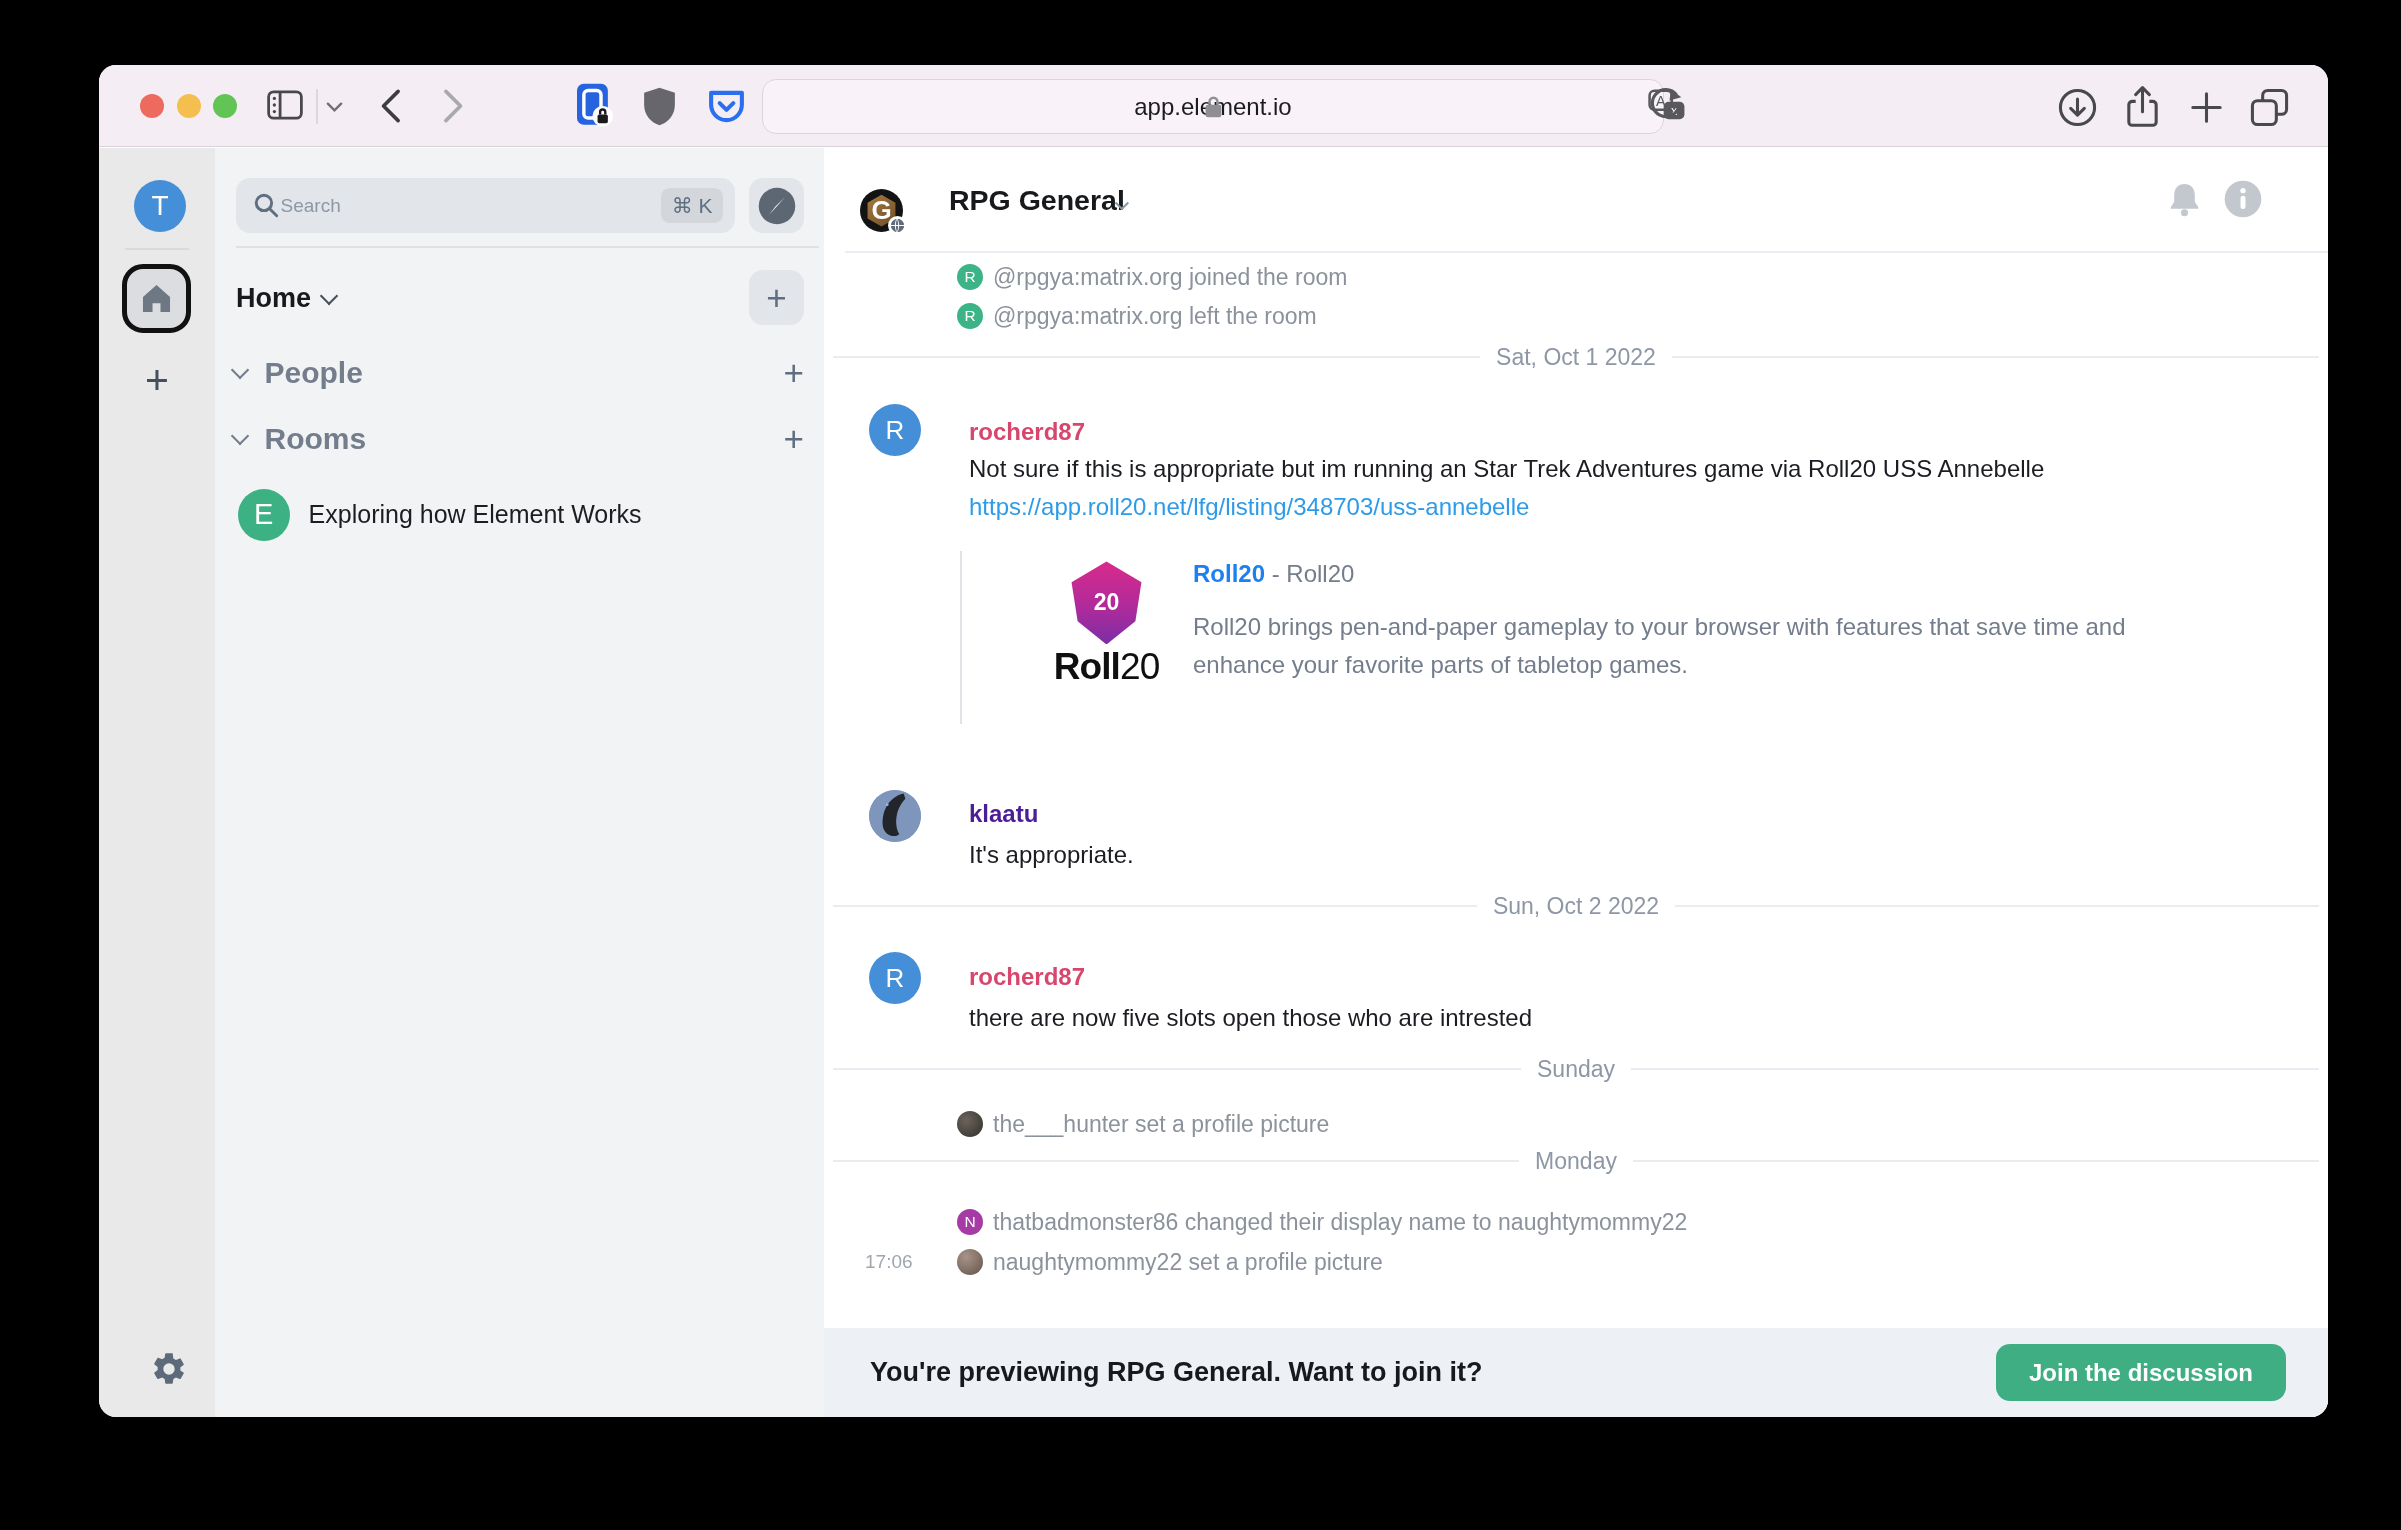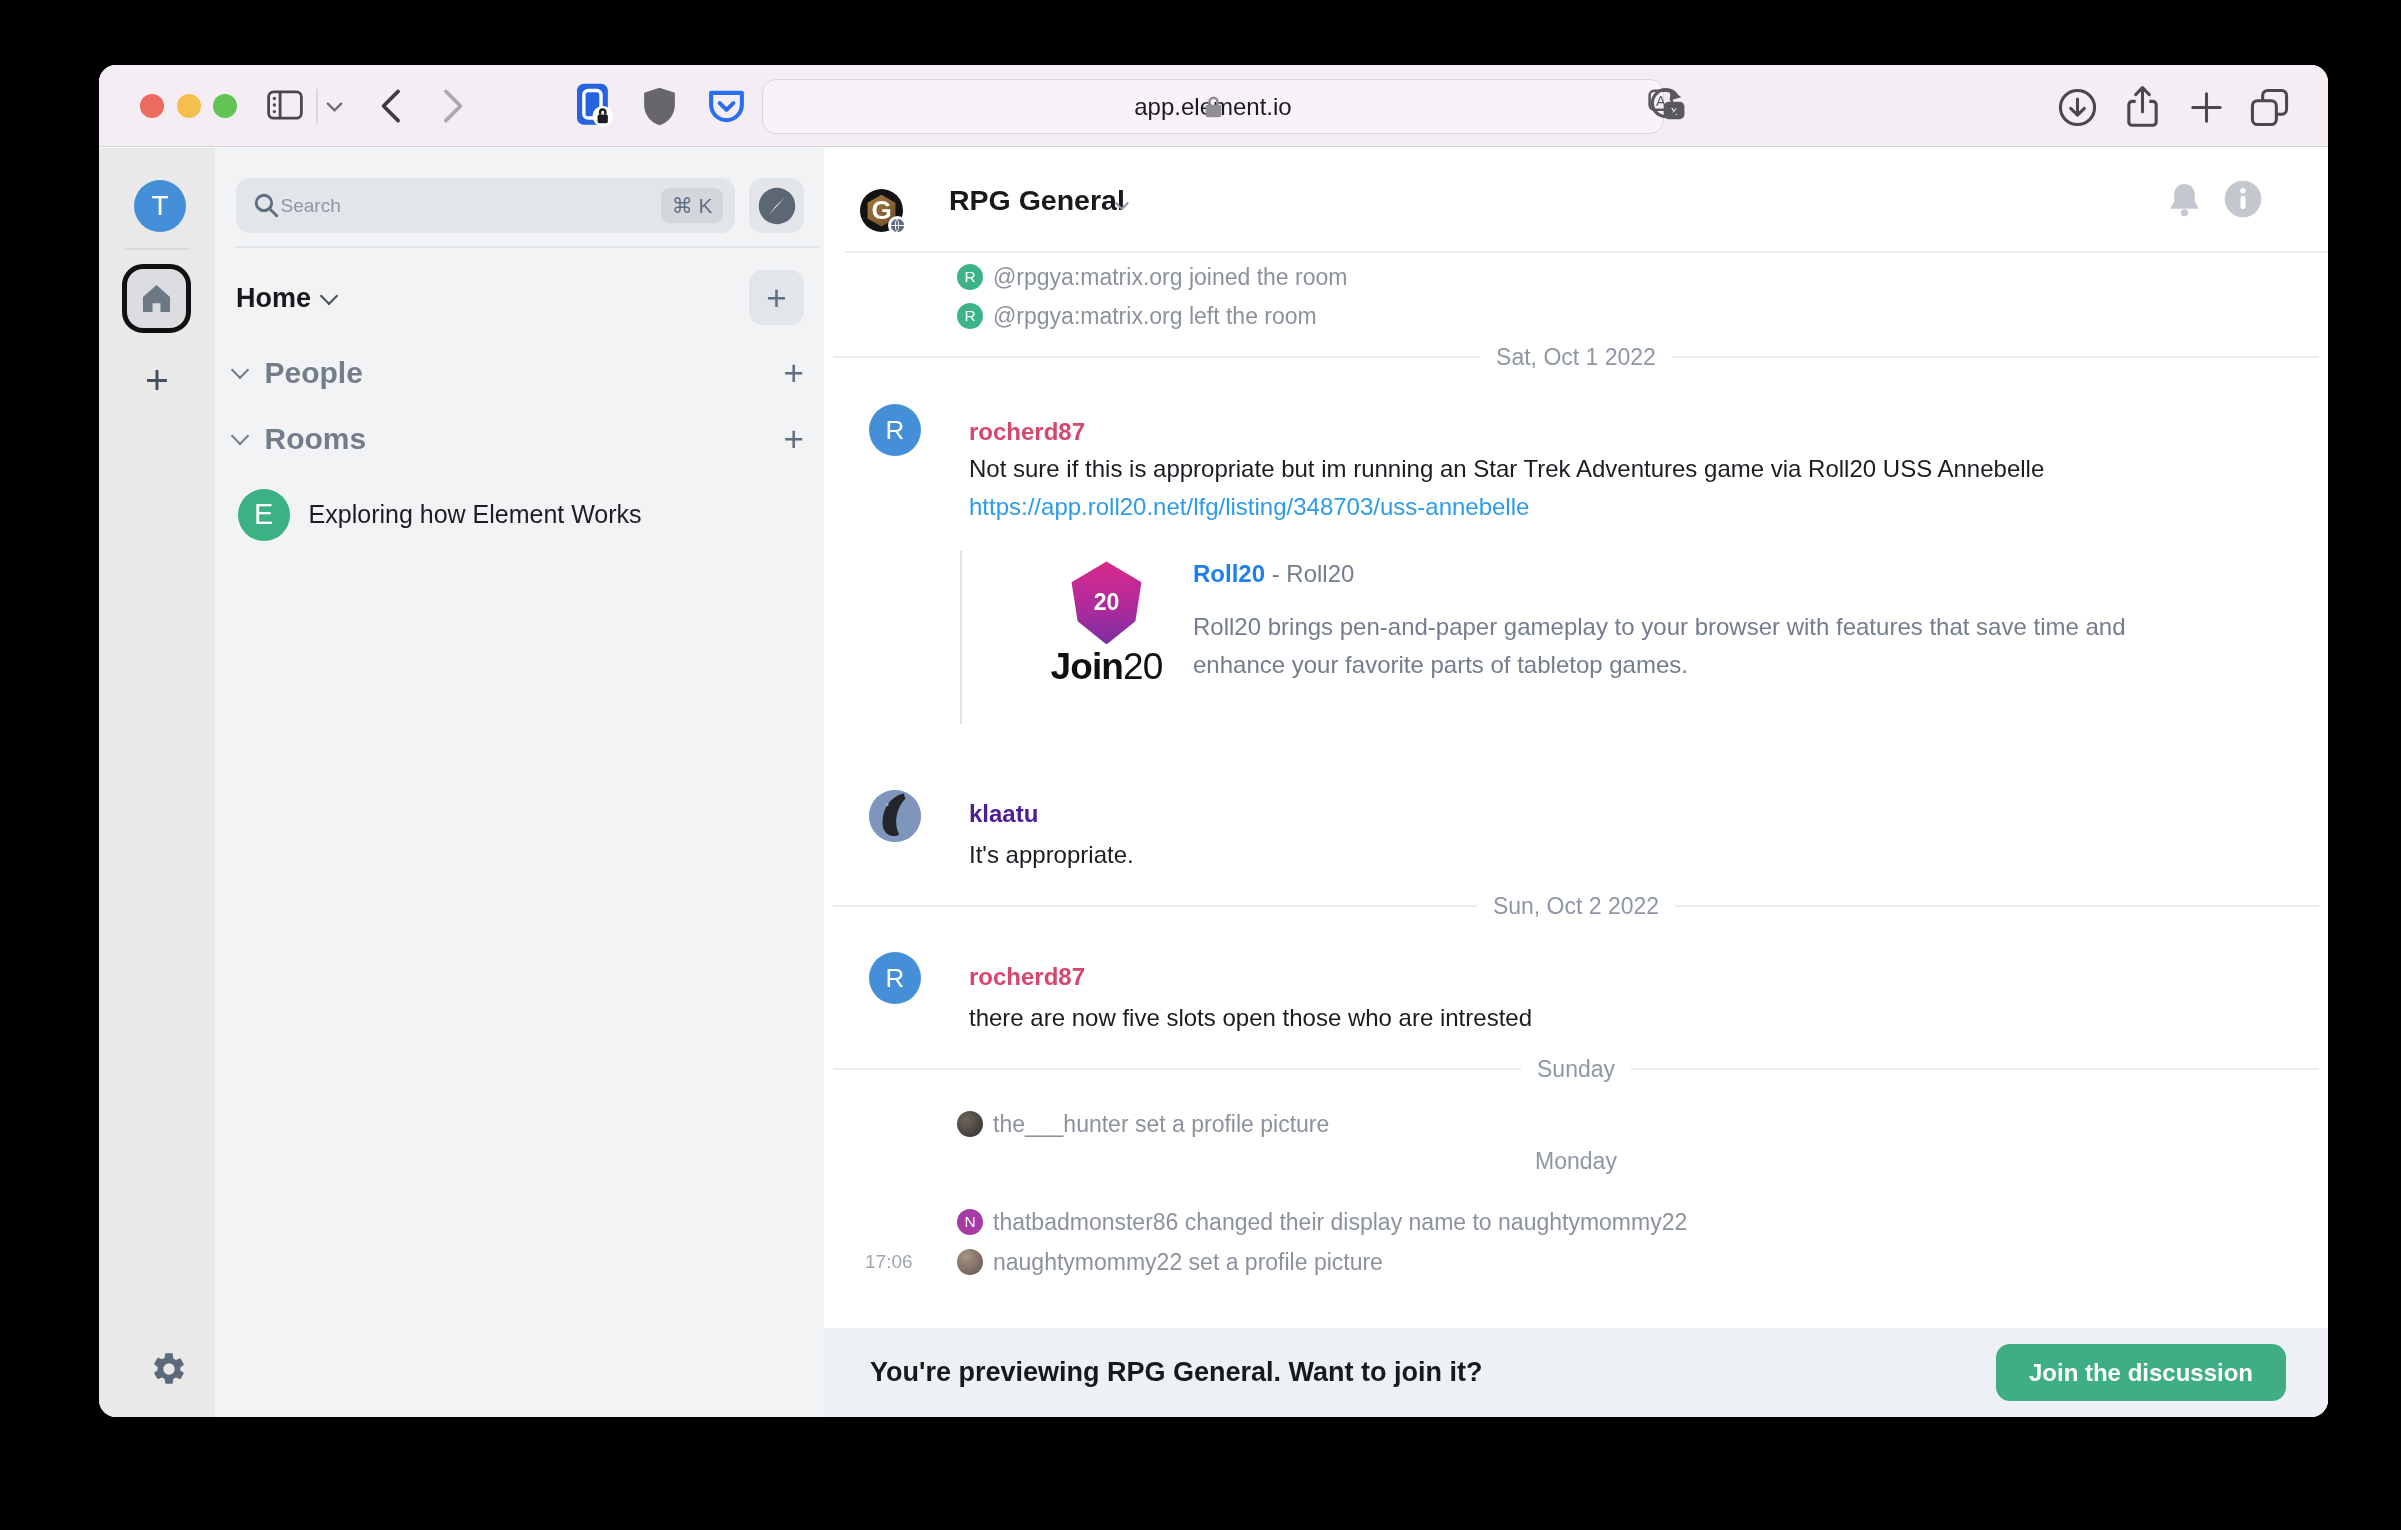--- a/index.html
+++ b/index.html
@@ -308,21 +308,21 @@
 
         <div class="msg" style="top:151px;">
           <span class="avatar blue">R</span>
           <span class="sender pink" style="top:9.5px;">rocherd87</span>
           <div class="body" style="top:46px;"><span>Not sure if this is appropriate but im running an Star Trek Adventures game via Roll20 USS Annebelle </span><a class="link" href="#">https://app.roll20.net/lfg/listing/348703/uss-annebelle</a></div>
         </div>
 
         <div class="preview-card" style="top:298px;">
           <div class="pc-logo">
             <div class="pc-die">20</div>
-            <div class="pc-word"><b>Join</b><span>20</span></div>
+            <div class="pc-word"><b>Roll</b><span>20</span></div>
           </div>
           <div class="pc-title">
             <a href="#">Roll20</a><span> - Roll20</span>
           </div>
           <div class="pc-desc">Roll20 brings pen-and-paper gameplay to your browser with features that save time and enhance your favorite parts of tabletop games.</div>
         </div>
 
         <div class="msg" style="top:537px;">
           <span class="avatar klaatu">
             <svg width="52" height="52" viewBox="0 0 60 60">
@@ -351,21 +351,21 @@
           <span class="line"></span>
             <span class="lbl">Sunday</span>
             <span class="line"></span>
         </div>
 
         <div class="evt-row" style="top:851px;">
           <span class="evt-avatar hunter"></span>
           <span class="evt-text">the___hunter set a profile picture</span>
         </div>
 
-        <div class="date-sep" style="top:890px;flex-direction:column;">
+        <div class="date-sep" style="top:890px;">
           <span class="line"></span>
             <span class="lbl">Monday</span>
             <span class="line"></span>
         </div>
 
         <div class="evt-row" style="top:949px;">
           <span class="evt-badge purple">N</span>
           <span class="evt-text">thatbadmonster86 changed their display name to naughtymommy22</span>
         </div>
         <div class="evt-row" style="top:989px;">

